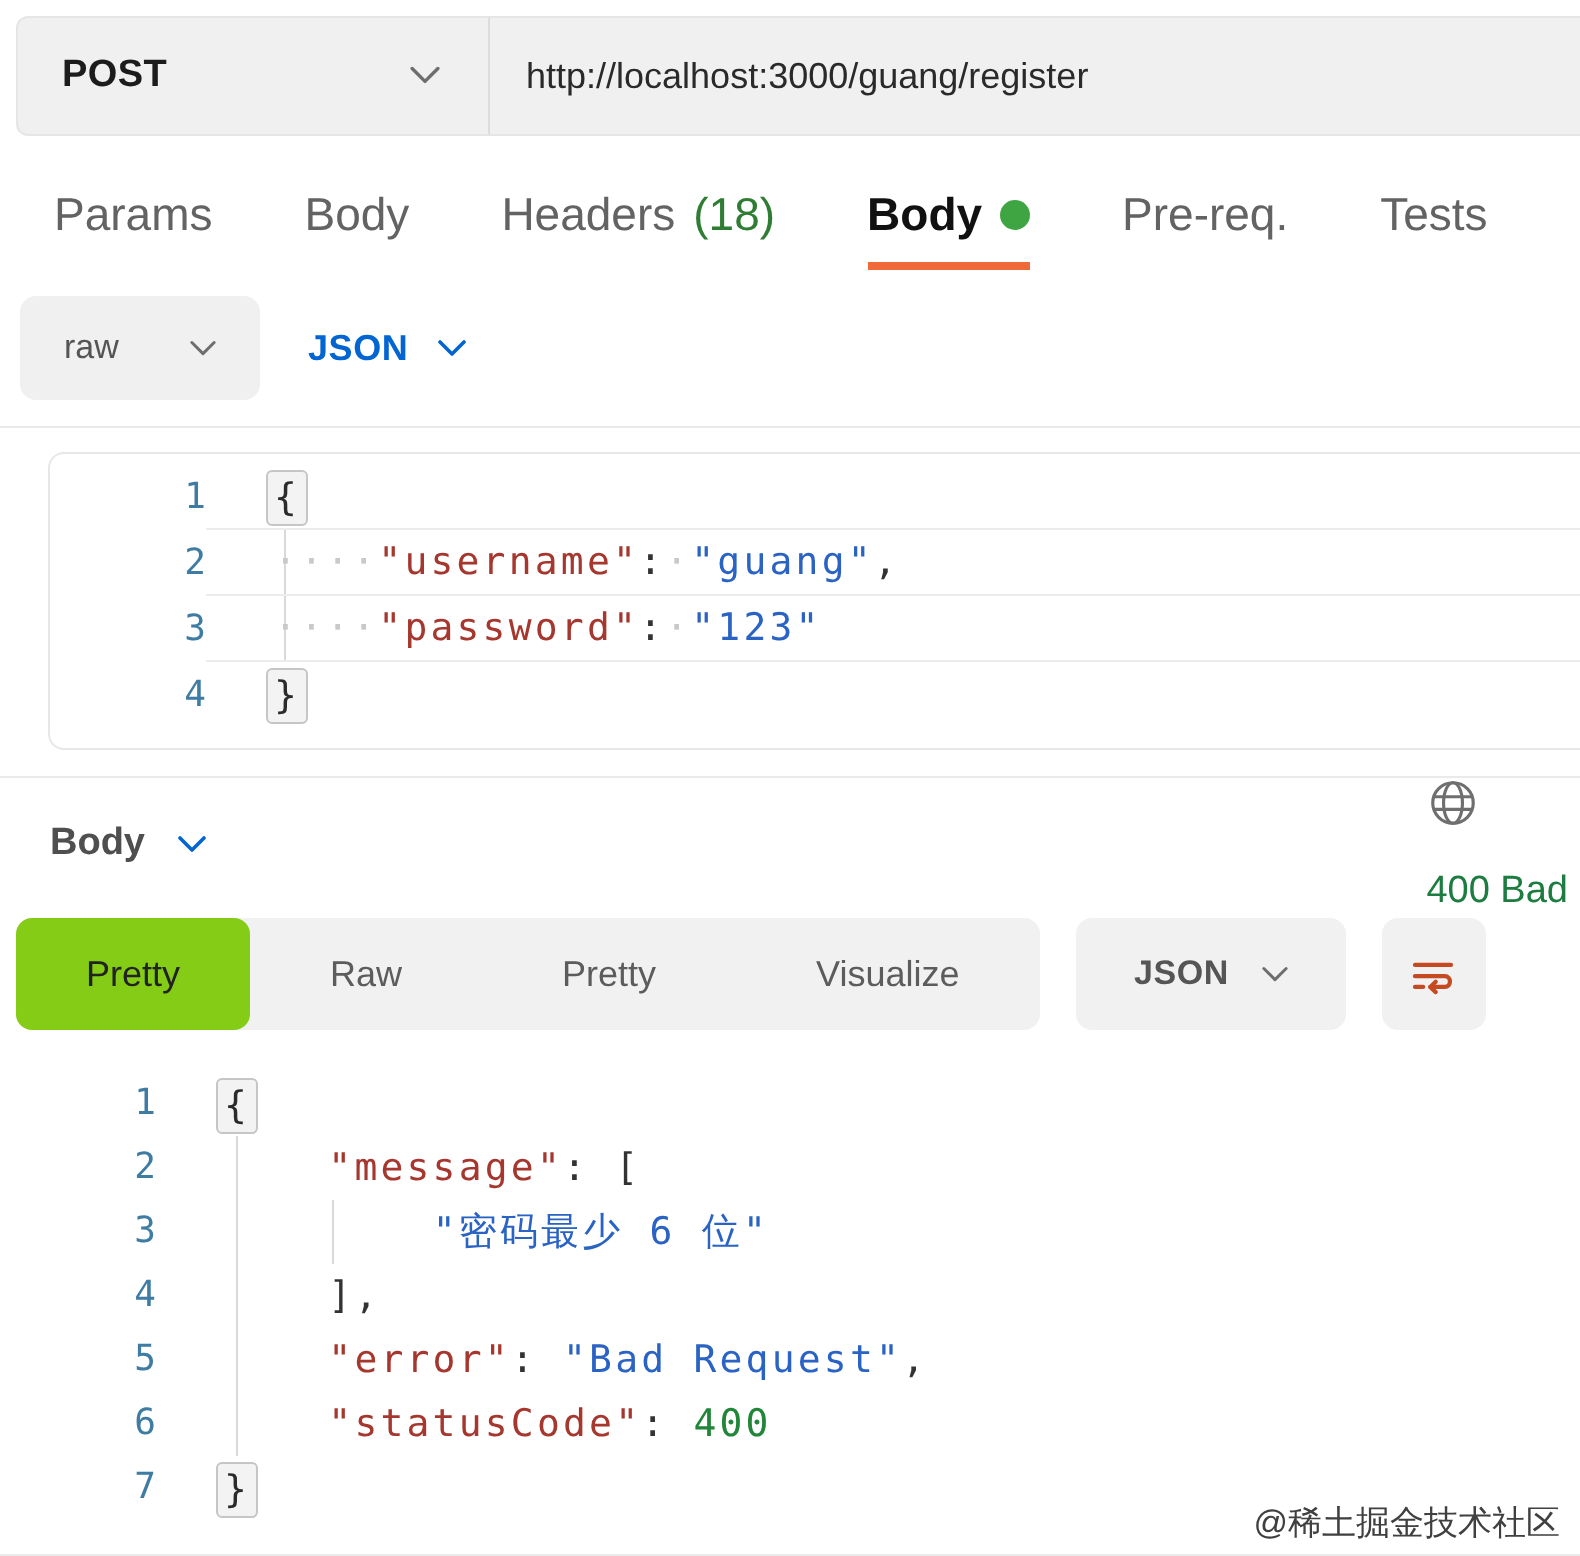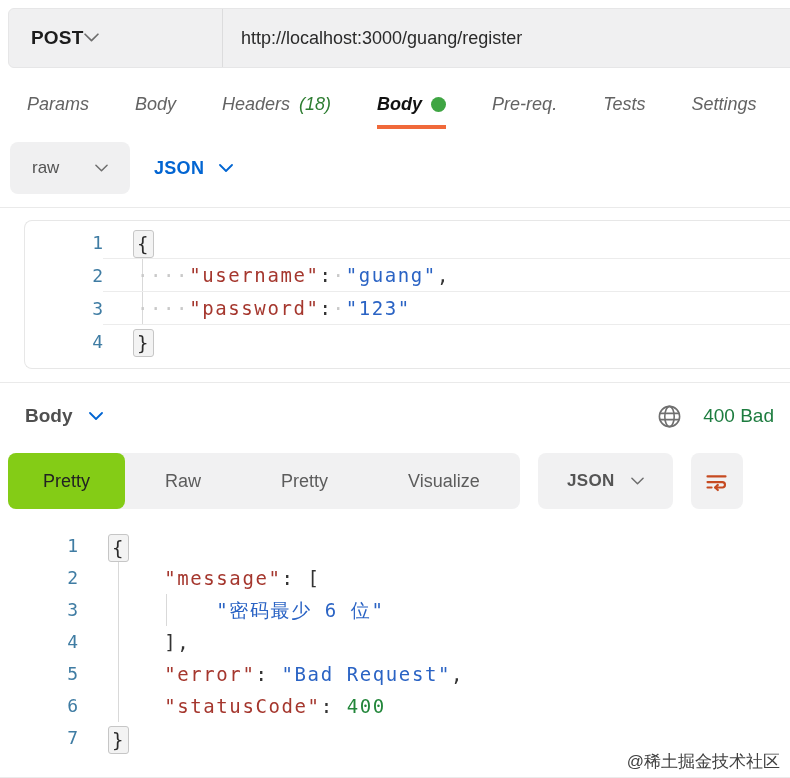--- a/index.html
+++ b/index.html
@@ -2,30 +2,30 @@
 <html><head>
 <meta charset="utf-8">
 <style>
   * { margin:0; padding:0; box-sizing:border-box; }
   html,body { width:790px; height:778px; background:#ffffff; overflow:hidden;
     font-family:"Liberation Sans", sans-serif; color:#333; position:relative; }
 
   
   .url-bar { margin:8px 0 0 8px; width:788px; height:60px; background:#f0f0f1;
     border:1px solid #e6e6e7; border-radius:6px; display:flex; align-items:stretch; }
-  .method-box { width:214px; display:flex; align-items:center; justify-content:flex-start;
+  .method-box { width:236px; display:flex; align-items:center; justify-content:space-between;
     padding:0 24px 0 22px; border-right:1px solid #dcdcdd; cursor:pointer; }
   .method-label { font-size:19px; font-weight:700; color:#1c1c1c; letter-spacing:.2px; }
   .chev { color:#6e6e6e; display:inline-flex; }
   .url-text { display:flex; align-items:center; padding-left:18px; font-size:18px; color:#2a2a2a; }
 
   
   .req-tabs { display:flex; align-items:flex-end; gap:46px; padding:26px 0 0 27px; }
-  .req-tab { font-size:18px; color:#636363; padding-bottom:14px; cursor:pointer;
-    display:flex; align-items:center; gap:9px; white-space:nowrap;font-style:italic; }
+  .req-tab { font-size:23px; color:#636363; padding-bottom:14px; cursor:pointer;
+    display:flex; align-items:center; gap:9px; white-space:nowrap; }
   .req-tab .count { color:#2e7d32; }
   .req-tab.active { color:#111; font-weight:700; border-bottom:4px solid #f0693a; padding-bottom:10px; }
   .green-dot { width:15px; height:15px; border-radius:50%; background:#3fa543; display:inline-block; }
 
   
   .body-type-row { display:flex; align-items:center; gap:24px; margin:13px 0 0 10px; }
   .raw-btn { width:120px; height:52px; background:#f0f0f1; border-radius:8px; cursor:pointer;
     display:flex; align-items:center; justify-content:space-between; padding:0 22px; }
   .raw-btn .lbl { font-size:17px; color:#555; }
   .json-dd { display:flex; align-items:center; gap:15px; cursor:pointer; }
@@ -52,21 +52,21 @@
   .tok-ws  { color:#c9c9c9; }
   .fold { display:inline-block; line-height:26px; background:#f3f3f3; border:1px solid #c6c6c6;
     border-radius:3px; padding:0 3px; margin-left:-4px; color:#2b2b2b; vertical-align:middle; }
   .vguide { position:absolute; border-left:1px solid #d9d9d9; width:0; }
 
   
   .resp-header { display:flex; align-items:center; margin:17px 0 0 25px; height:32px; }
   .resp-body-dd { display:flex; align-items:center; gap:16px; cursor:pointer; }
   .resp-body-dd .lbl { font-size:19px; font-weight:700; color:#4f4f4f; }
   .resp-body-dd .chev { color:#0265d2; }
-  .resp-meta { margin-left:auto; display:flex; align-items:center; gap:20px; padding-right:16px; }
+  .resp-meta { margin-left:auto; display:flex; gap:20px; padding-right:6px;flex-direction:column; }
   .status { font-size:19px; color:#1d7c3f; white-space:nowrap; }
 
   
   .resp-toolbar { display:flex; align-items:center; gap:18px; margin:21px 0 0 8px; }
   .views { background:#f1f1f2; border-radius:8px; display:flex; height:56px; align-items:stretch; }
   .view-seg { font-size:18px; color:#5c5c5c; display:flex; align-items:center; cursor:pointer;
     padding:0 40px; }
   .view-seg.active { background:#84cc16; border-radius:8px; color:#222; padding:0 35px; }
   .json-btn { width:135px; height:56px; background:#f1f1f2; border-radius:8px; cursor:pointer;
     display:flex; align-items:center; justify-content:center; gap:16px; }

